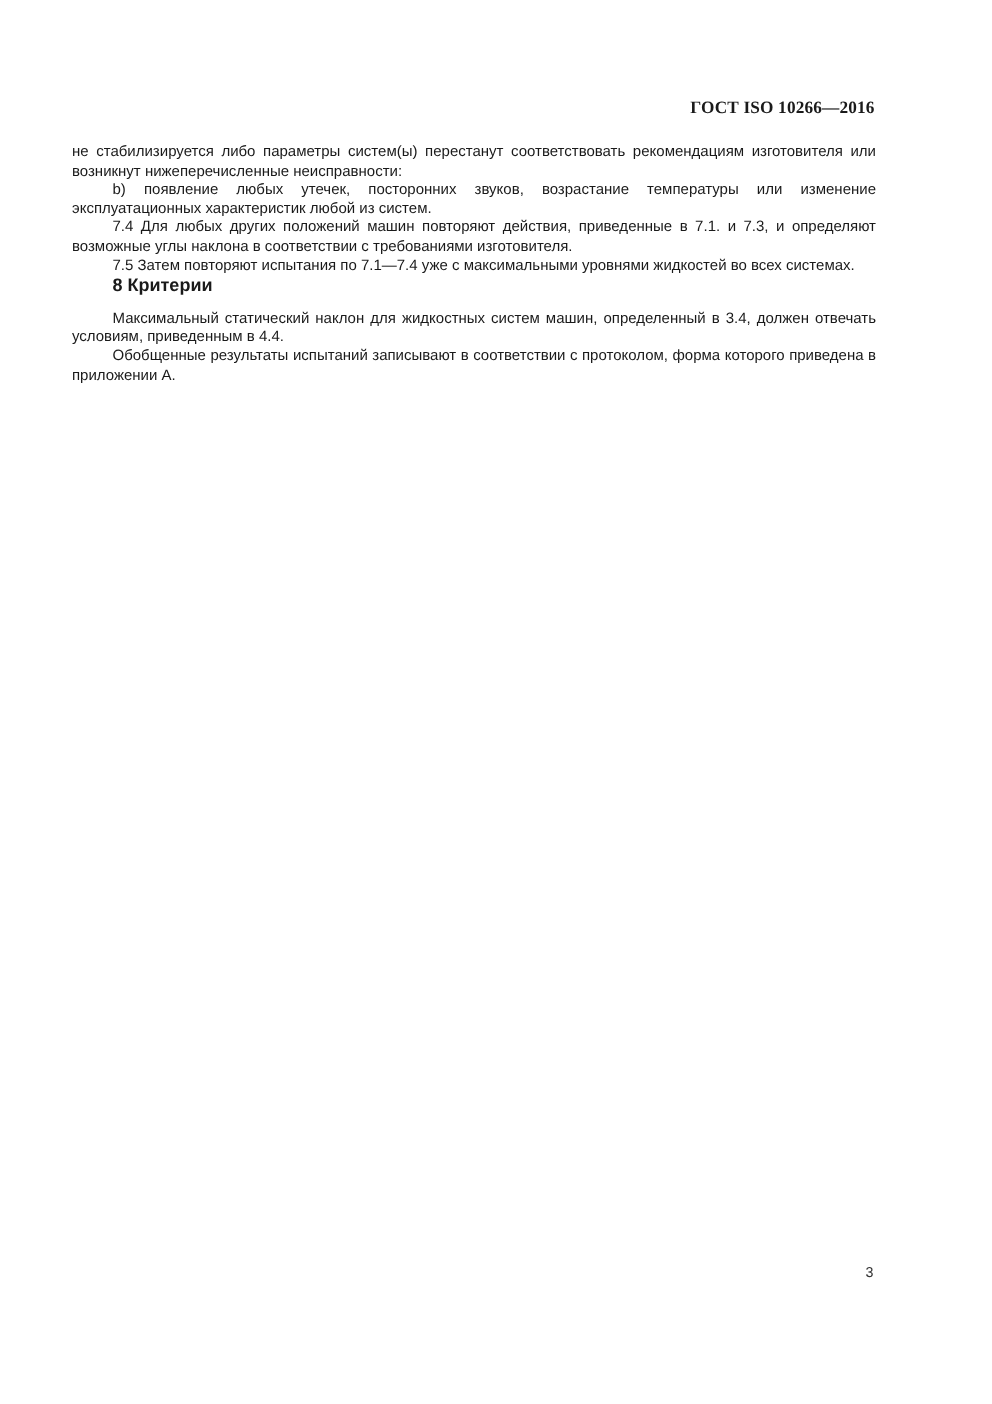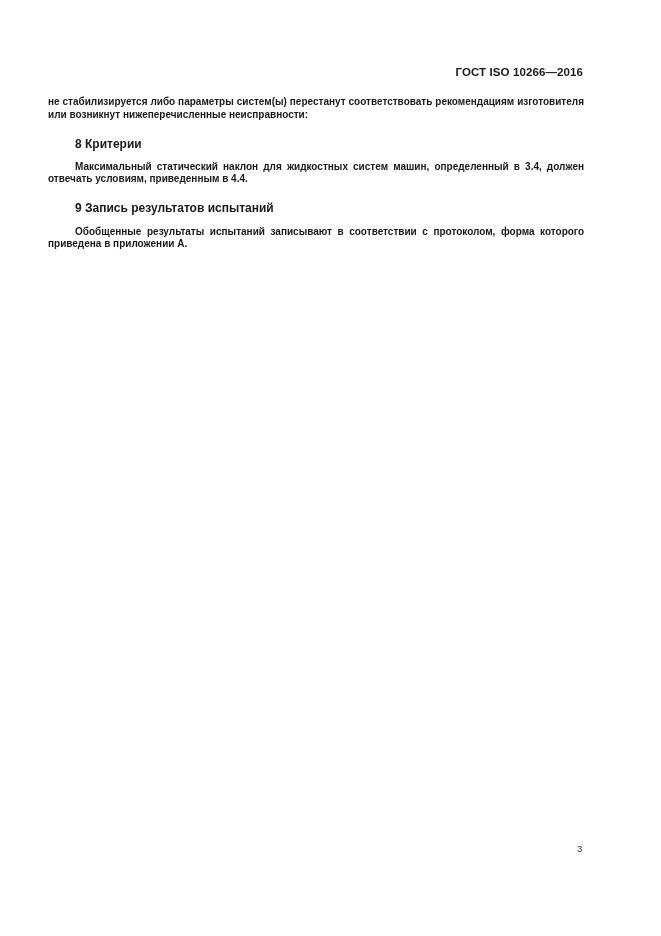--- a/index.html
+++ b/index.html
@@ -1,34 +1,36 @@
 <!DOCTYPE html>
 <html><head>
 <meta charset="utf-8">
 <style>
   html, body { margin: 0; padding: 0; background: #ffffff; }
   body { width: 661px; height: 936px; position: relative; overflow: hidden;
          font-family: "Liberation Sans", sans-serif; color: #1a1a1a; }
-  .header { position: absolute; top: 66px; right: 78px; font-weight: bold; font-size: 11.5px; letter-spacing: 0.1px; }
+  .header { position: absolute; top: 66px; right: 78px; font-weight: bold; font-size: 11.5px; letter-spacing: 0.1px; font-family: Liberation Serif, serif; }
   .page { position: absolute; left: 48px; top: 96px; width: 536px; font-size: 10px; line-height: 12.6px; }
-  .p { margin: 0; text-align: justify; text-align-last: left; font-weight: bold; }
+  .p { margin: 0; text-align: justify; text-align-last: left; }
   .ind { text-indent: 27px; }
   h2 { font-size: 12px; font-weight: bold; margin: 0; padding-left: 27px; }
-  .h8 { margin-top: 17px; margin-bottom: 10px; }
+  .h8 { margin-bottom: 10px; }
   .h9 { margin-top: 16px; margin-bottom: 11px; }
   .pagenum { position: absolute; top: 843px; left: 577px; font-size: 9.5px; color: #333; }
 </style>
 </head>
 <body>
 
 <div class="header">ГОСТ ISO 10266—2016</div>
 
 <div class="page">
   <p class="p">не стабилизируется либо параметры систем(ы) перестанут соответствовать рекомендациям изготовителя или возникнут нижеперечисленные неисправности:</p>
+  <p class="p ind">b)  появление любых утечек, посторонних звуков, возрастание температуры или изменение эксплуатационных характеристик любой из систем.</p>
+  <p class="p ind">7.4  Для любых других положений машин повторяют действия, приведенные в 7.1. и 7.3, и определяют возможные углы наклона в соответствии с требованиями изготовителя.</p>
+  <p class="p ind">7.5  Затем повторяют испытания по 7.1—7.4 уже с максимальными уровнями жидкостей во всех системах.</p>
 
   <h2 class="h8">8  Критерии</h2>
   <p class="p ind">Максимальный статический наклон для жидкостных систем машин, определенный в 3.4, должен отвечать условиям, приведенным в 4.4.</p>
 
-  <h2 class="h9">9  Запись результатов испытаний</h2>
   <p class="p ind">Обобщенные результаты испытаний записывают в соответствии с протоколом, форма которого приведена в приложении А.</p>
 </div>
 
 <div class="pagenum">3</div>
 
 </body></html>

